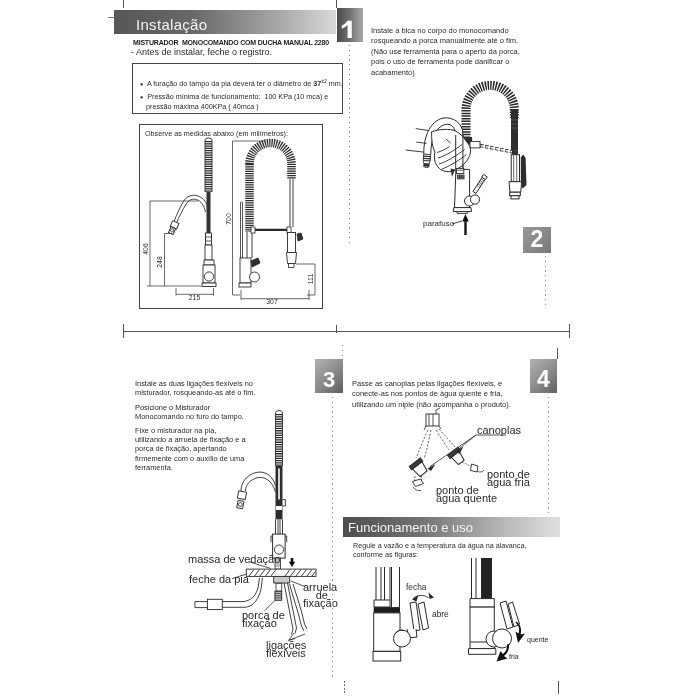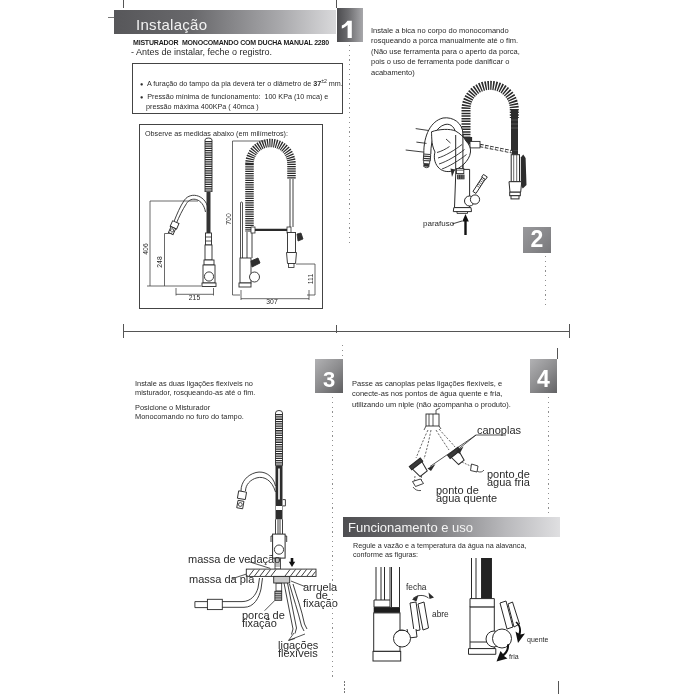--- a/index.html
+++ b/index.html
@@ -196,20 +196,21 @@
 <div class="abs" style="left:569px;top:324px;width:1px;height:14px;background:#555;"></div>
 
 <div class="dots abs" style="left:342px;top:345px;height:14px;"></div>
 <div class="abs" style="left:557px;top:348px;width:1px;height:11px;background:#555;"></div>
 
 <div class="numbox abs" style="left:315px;top:359px;width:28px;height:34px;font-size:22px;background:linear-gradient(135deg,#b2b2b4 0%,#8c8c8e 50%,#5e5e60 100%);">3</div>
 <div class="numbox abs" style="left:530px;top:358.5px;width:27px;height:34px;font-size:23px;background:linear-gradient(135deg,#b2b2b4 0%,#8e8e90 50%,#626264 100%);">4</div>
 
 <div class="t2 abs" style="left:135px;top:379px;">Instale as duas ligações flexíveis no<br>misturador, rosqueando-as até o fim.</div>
 <div class="t2 abs" style="left:135px;top:403px;">Posicione o Misturador<br>Monocomando no furo do tampo.</div>
+<div class="t2 abs" style="left:135px;top:426px;">Fixe o misturador na pia,<br>utilizando a arruela de fixação e a<br>porca de fixação, apertando<br>firmemente com o auxílio de uma<br>ferramenta.</div>
 
 <svg class="abs" style="left:185px;top:408px;" width="150" height="255" viewBox="0 0 150 255">
   <g stroke="#2a2a2a" fill="none">
 
     <path d="M94,6 L94,57.7" stroke-width="7" stroke-dasharray="1.3 1.0"></path>
     <path d="M90.5,5 L90.5,57.7 M97.5,5 L97.5,57.7 M90.5,5 A3.5 2.5 0 0 1 97.5,5" stroke-width="0.9"></path>
 
     <path d="M94,57.7 L94,111.3" stroke-width="7" stroke="#2d2d2d"></path>
     <path d="M94,60.4 L94,91.6" stroke-width="1.6" stroke="#fff"></path>
     <path d="M97.7,91.6 h2.7 v6.3 h-2.7" stroke-width="0.9"></path>
@@ -255,24 +256,24 @@
 
     <path d="M63.6,153.6 L85.3,160.4" stroke-width="0.8"></path>
     <path d="M47.1,170.7 L61.3,166.1" stroke-width="0.8"></path>
     <path d="M120.3,178.7 L105.9,173" stroke-width="0.8"></path>
     <path d="M79.6,202.7 L89.9,192.4" stroke-width="0.8"></path>
     <path d="M103.6,232.4 L109,225 M103.6,232.4 L120,226 M103.6,232.4 L110,230.5" stroke-width="0.8"></path>
   </g>
 </svg>
 
 <div class="lbl abs" style="left:188px;top:555px;">massa de vedação</div>
-<div class="lbl abs" style="left:189px;top:575px;">massa da pia</div>
+<div class="lbl abs" style="left:189px;top:575px;">feche da pia</div>
 <div class="lbl abs" style="left:303px;top:583px;width:25px;text-align:right;">arruela<br>de<br>fixação</div>
 <div class="lbl abs" style="left:242px;top:611px;width:29px;text-align:center;">porca de<br>fixação</div>
-<div class="lbl abs" style="left:266px;top:641px;width:30px;text-align:center;margin-left:12px;">ligações<br>flexíveis</div>
+<div class="lbl abs" style="left:266px;top:641px;width:30px;text-align:center;">ligações<br>flexíveis</div>
 
 <div class="t abs" style="left:352px;top:378.5px;line-height:10.8px;">Passe as canoplas pelas ligações flexíveis, e<br>conecte-as nos pontos de água quente e fria,<br>utilizando um niple (não acompanha o produto).</div>
 
 <svg class="abs" style="left:395px;top:405px;" width="135" height="100" viewBox="0 0 135 100">
   <g stroke="#2a2a2a" fill="none">
 
     <rect x="31" y="9" width="13" height="12" stroke-width="0.9" fill="#fff"></rect>
     <path d="M34,9 v12 M38,9 v12 M41,9 v-4 l4,-2" stroke-width="0.8"></path>
     <path d="M31,21 l-2,4 M44,21 l2,3" stroke-width="0.8"></path>
 

